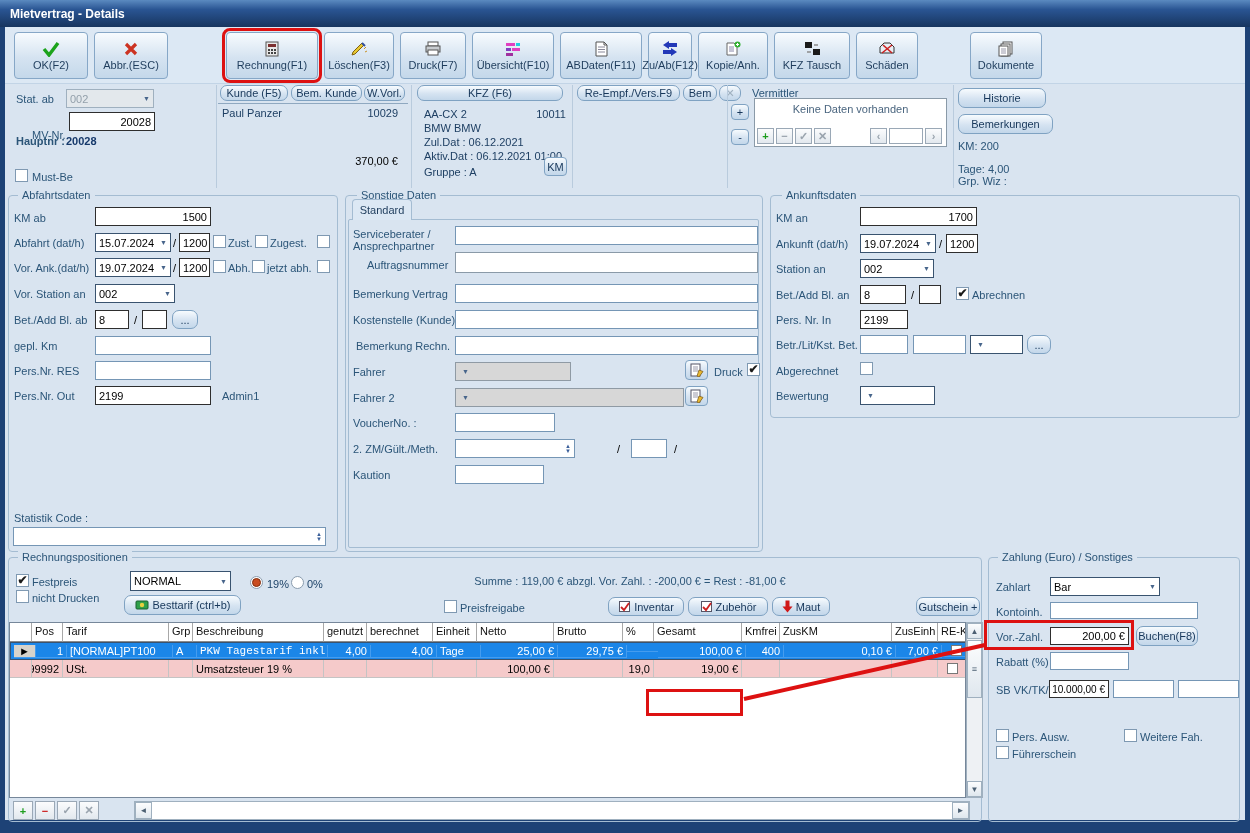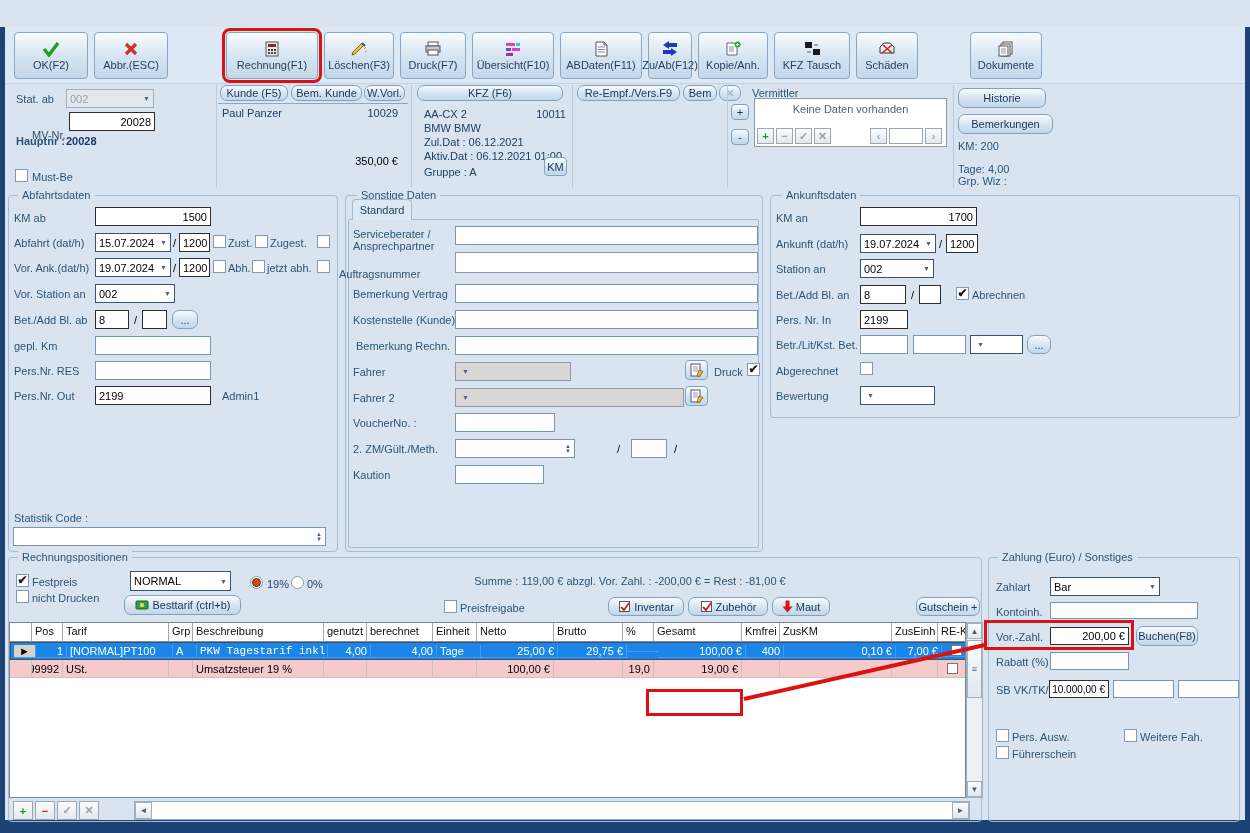--- a/index.html
+++ b/index.html
@@ -67,20 +67,23 @@
     display:flex;align-items:center;justify-content:center;font-size:11px;font-weight:bold;color:#9aa4ae;margin-right:2px;}
   .mbtn.green{color:#1e9e1e;}
   .mbtn.red{color:#cc2222;}
   .redframe{position:absolute;border:3px solid #dd1111;z-index:60;pointer-events:none;}
   .overlay{position:absolute;left:0;top:0;z-index:55;pointer-events:none;}
 </style>
 </head>
 <body>
 
 <div class="window">
+  <div class="titlebar">
+    <span>Mietvertrag - Details</span>
+  </div>
   <div class="frame" style="left:0;top:27px;width:5px;height:795px;"></div>
   <div class="frame" style="left:1245px;top:27px;width:5px;height:795px;"></div>
   <div class="frame" style="left:0;top:820px;width:1250px;height:13px;"></div>
 
   <div class="toolbar">
       <div class="tb-btn" style="width: 74px;">
         <span class="ic">
           <svg width="18" height="16">
             <path d="M2 8l5 6L16 2" stroke="#1ca31c" stroke-width="3.4" fill="none"></path>
           </svg>
@@ -238,21 +241,21 @@
     </div>
   <div class="btn3d" style="left:291px;top:85px;width:71px;height:16px;">
       <span>Bem. Kunde</span>
     </div>
   <div class="btn3d" style="left:364px;top:85px;width:41px;height:16px;">
       <span>W.Vorl.</span>
     </div>
   <div class="hline" style="left:218px;top:103px;width:190px;background:#8fa8c0;"></div>
   <div class="val" style="left:222px;top:107px;color:#1e3f63;">Paul Panzer</div>
   <div class="val" style="left:340px;top:107px;width:58px;text-align:right;color:#1e3f63;">10029</div>
-  <div class="val" style="left:318px;top:155px;width:80px;text-align:right;">350,00 €</div>
+  <div class="val" style="left:318px;top:155px;width:80px;text-align:right;">370,00 €</div>
 
   <div class="vline" style="left:411px;top:85px;height:103px;"></div>
 
   <div class="btn3d" style="left:417px;top:85px;width:146px;height:16px;">
       <span>KFZ (F6)</span>
     </div>
   <div class="val" style="left:424px;top:108px;color:#1e3f63;">AA-CX 2</div>
   <div class="val" style="left:520px;top:108px;width:46px;text-align:right;color:#1e3f63;">10011</div>
   <div class="val" style="left:424px;top:122px;color:#1e3f63;">BMW BMW</div>
   <div class="val" style="left:424px;top:136px;color:#1e3f63;">Zul.Dat :   06.12.2021</div>
@@ -368,21 +371,21 @@
 
   <div class="gbox" style="left:345px;top:195px;width:418px;height:357px;"></div>
   <div class="legend" style="left:357px;top:189px;">Sonstige Daten</div>
   <div style="position:absolute;left:348px;top:219px;width:411px;height:329px;border:1px solid #a4bcd2;border-radius:2px;"></div>
   <div style="position:absolute;left:352px;top:199px;width:60px;height:21px;background:#dce8f4;border:1px solid #a4bcd2;border-bottom:none;border-radius:4px 4px 0 0;display:flex;align-items:center;justify-content:center;color:#1e3c5c;">
       <span>Standard</span>
     </div>
   <div class="lbl" style="left:353px;top:228px;">Serviceberater /</div>
   <div class="lbl" style="left:353px;top:240px;">Ansprechpartner</div>
   <div class="inp" style="left:455px;top:226px;width:303px;"></div>
-  <div class="lbl" style="left:339px;top:259px;margin-top:9px;">Auftragsnummer</div>
+  <div class="lbl" style="left:367px;top:259px;">Auftragsnummer</div>
   <div class="inp gray" style="left:455px;top:252px;width:303px;height:21px;"></div>
   <div class="lbl" style="left:353px;top:288px;">Bemerkung Vertrag</div>
   <div class="inp" style="left:455px;top:284px;width:303px;"></div>
   <div class="lbl" style="left:353px;top:314px;">Kostenstelle (Kunde)</div>
   <div class="inp" style="left:455px;top:310px;width:303px;"></div>
   <div class="lbl" style="left:356px;top:340px;">Bemerkung Rechn.</div>
   <div class="inp" style="left:455px;top:336px;width:303px;"></div>
   <div class="lbl" style="left:353px;top:366px;">Fahrer</div>
   <div class="sel dis2" style="left:455px;top:362px;width:116px;"></div>
   <div class="btn3d sq" style="left:685px;top:360px;width:23px;height:20px;">

